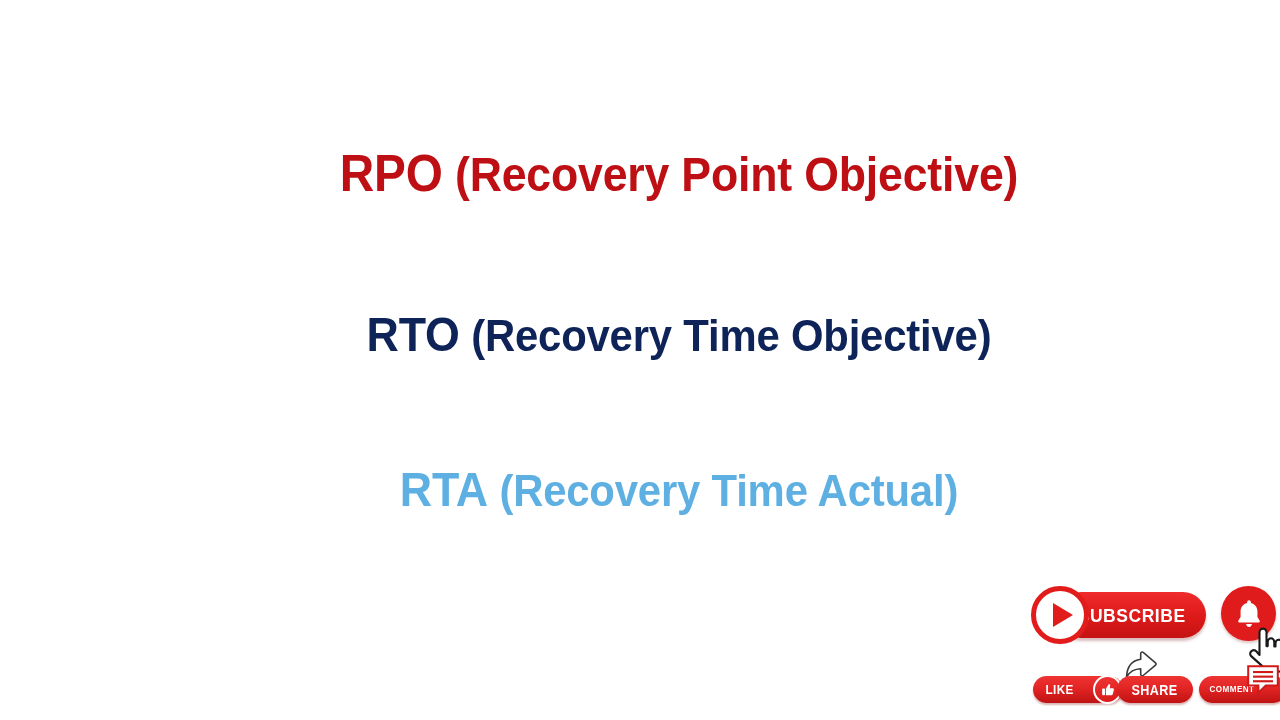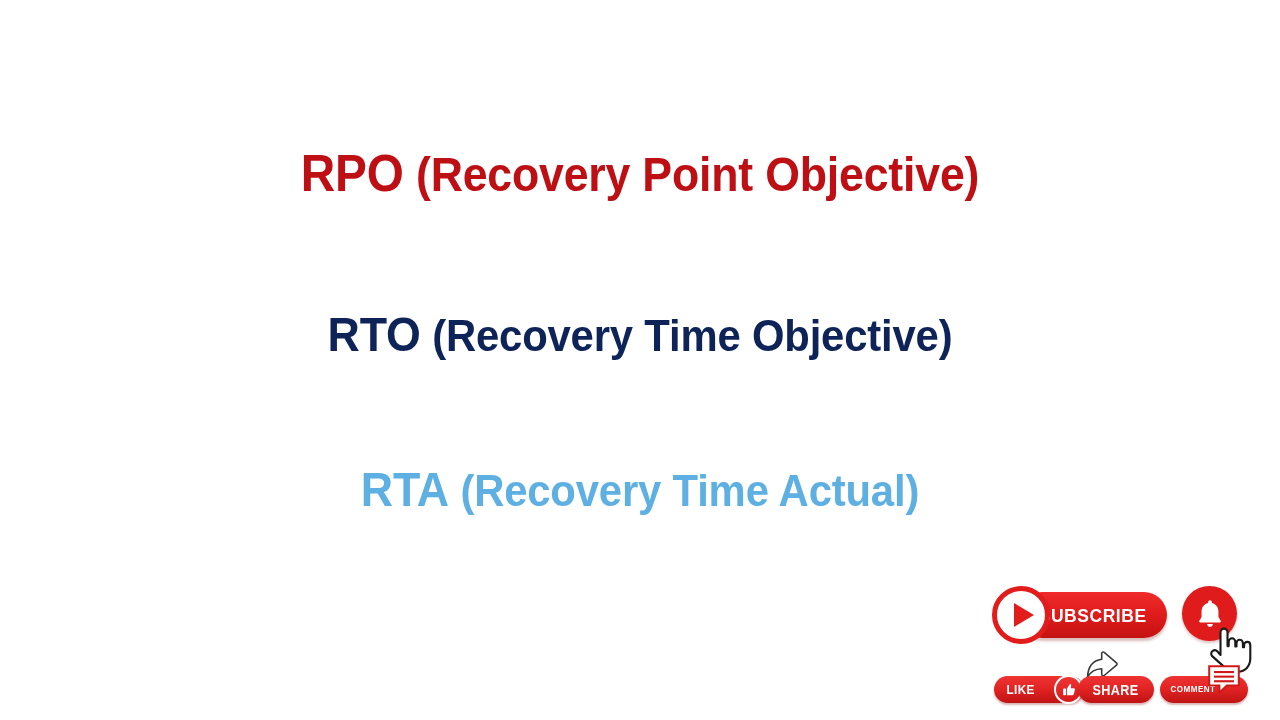--- a/index.html
+++ b/index.html
@@ -13,20 +13,21 @@
     height: 720px;
     overflow: hidden;
     font-family: "Liberation Sans", "DejaVu Sans", sans-serif;
     position: relative;
   }
 
   #slide {
     position: absolute;
     inset: 0;
     background: #ffffff;
+    margin-left: 39px;
   }
 
   
   .text-stack {
     position: absolute;
     left: 0;
     top: 0;
     width: 1280px;
     height: 720px;
   }

